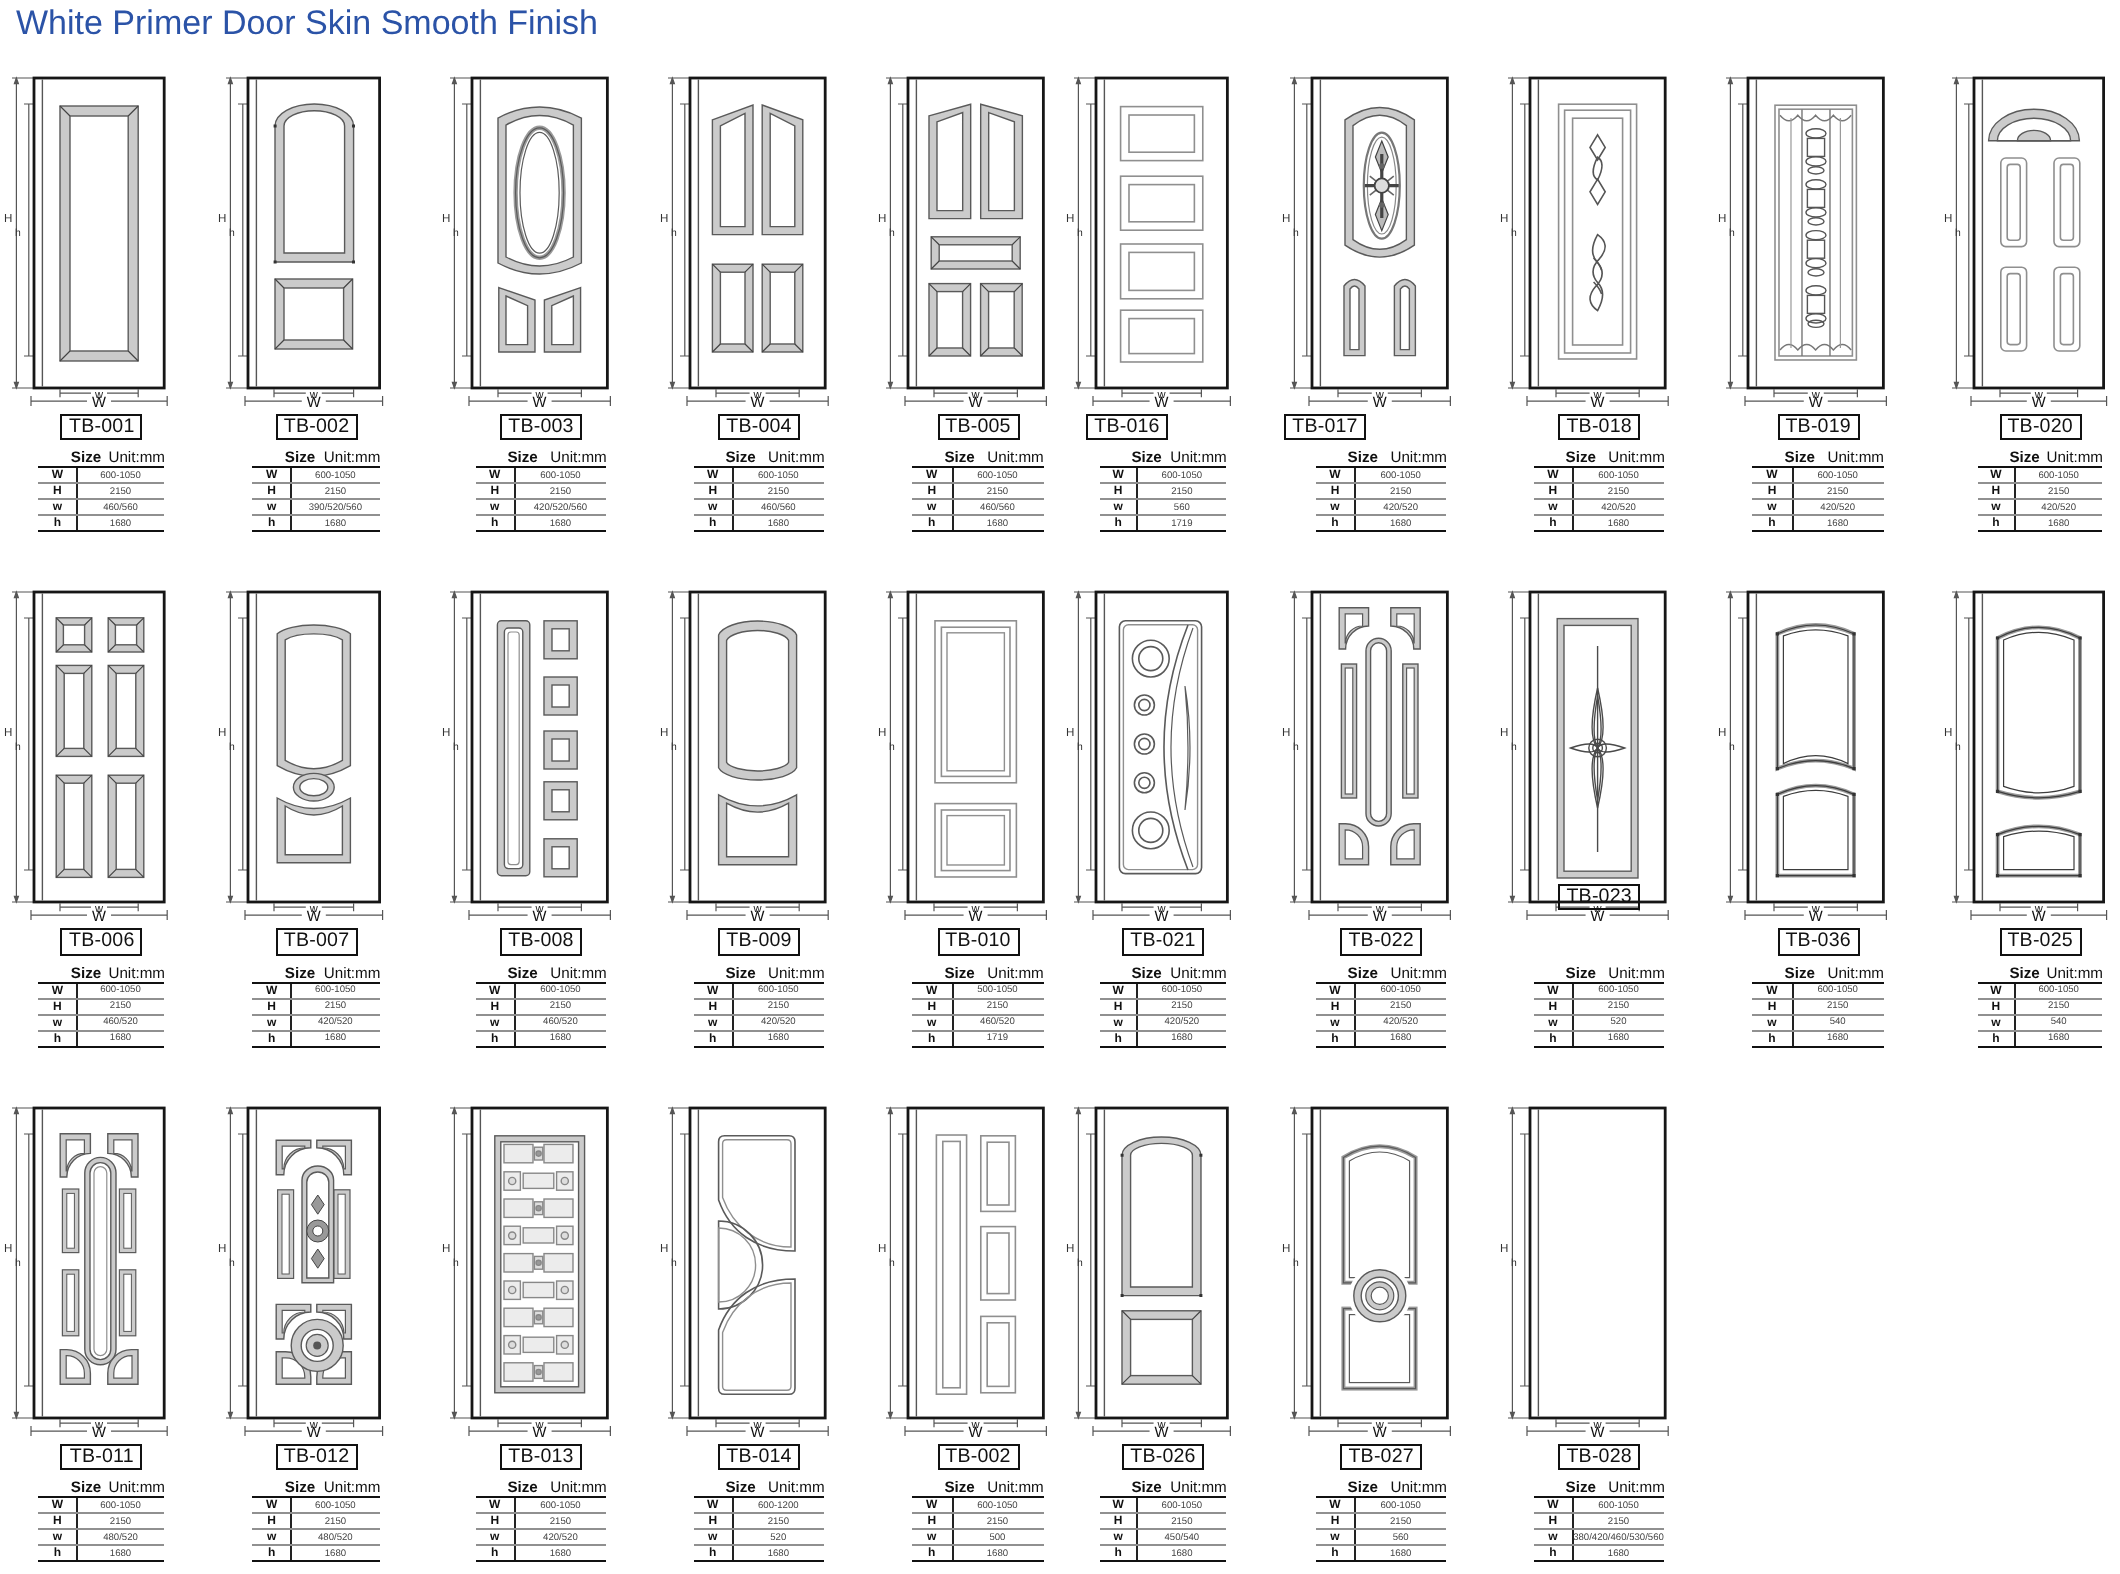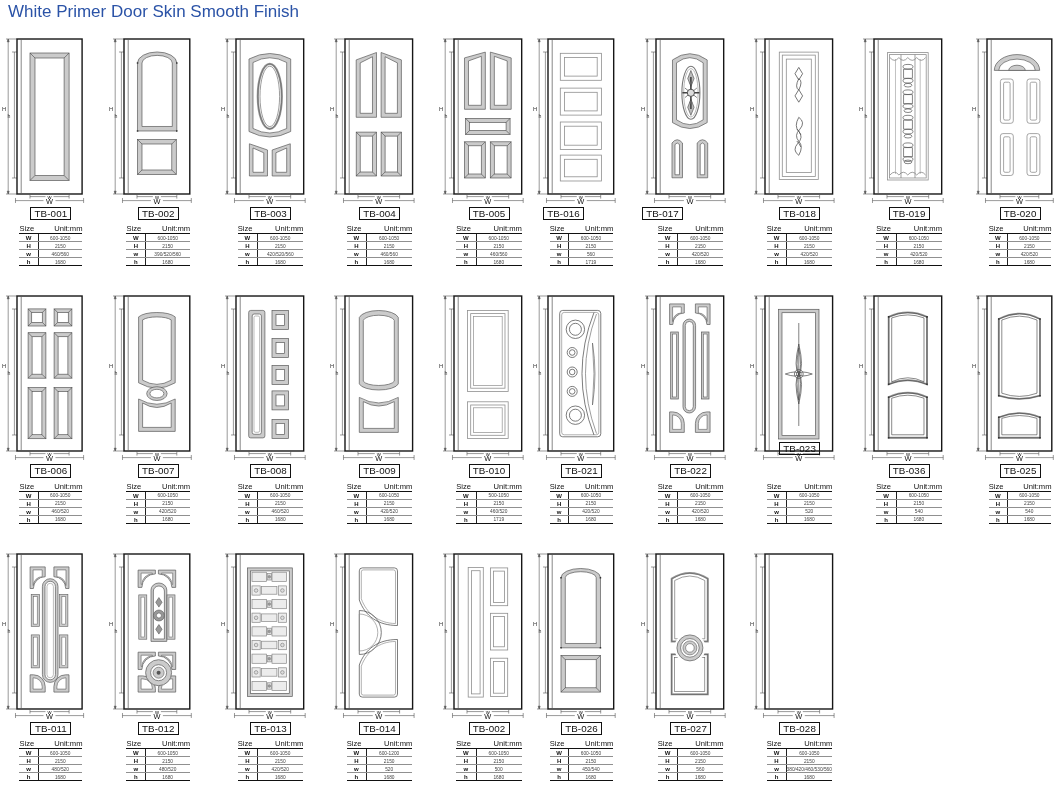--- a/index.html
+++ b/index.html
@@ -1,18 +1,18 @@
 <!DOCTYPE html>
 <html><head><meta charset="utf-8"><style>
 html,body{margin:0;padding:0;background:#fff}
 #page{position:relative;width:1060px;height:787px;background:#fff;overflow:hidden;font-family:"Liberation Sans",sans-serif}
 .lb{position:absolute;width:39px;height:11.4px;border:1.6px solid #111;text-align:center;font-size:9.8px;line-height:11.3px;color:#111;letter-spacing:0.1px}
 .tbl{position:absolute;font-family:"Liberation Sans",sans-serif}
 .thead{height:8.3px;position:relative}
-.tsz{position:absolute;left:0;top:-1px;font-size:7.6px;font-weight:normal;color:#111}
+.tsz{position:absolute;left:16px;top:-1px;font-size:7.6px;font-weight:bold;color:#111}
 .tun{position:absolute;right:0;top:-1px;font-size:7.6px;font-weight:normal;color:#111}
 .tbody{border-top:1.7px solid #111;border-bottom:1.7px solid #111;position:relative}
 .trow{height:7.05px;border-bottom:0.7px solid #909090;position:relative}
 .trow:last-child{border-bottom:none}
 .tk{position:absolute;left:0;width:29.5%;text-align:center;top:0.9px;font-size:6.0px;font-weight:bold;color:#111}
 .tdiv{position:absolute;left:29.5%;top:8.3px;width:0.9px;height:32.6px;background:#222}
 .tv{position:absolute;left:29.5%;right:0;text-align:center;top:1.4px;font-size:4.8px;color:#444}
 </style></head><body>
 <div id="page">
 <div style="position:absolute;left:8px;top:2px;font-size:17px;color:#2b53a7;letter-spacing:0px;font-weight:400">White Primer Door Skin Smooth Finish</div>

